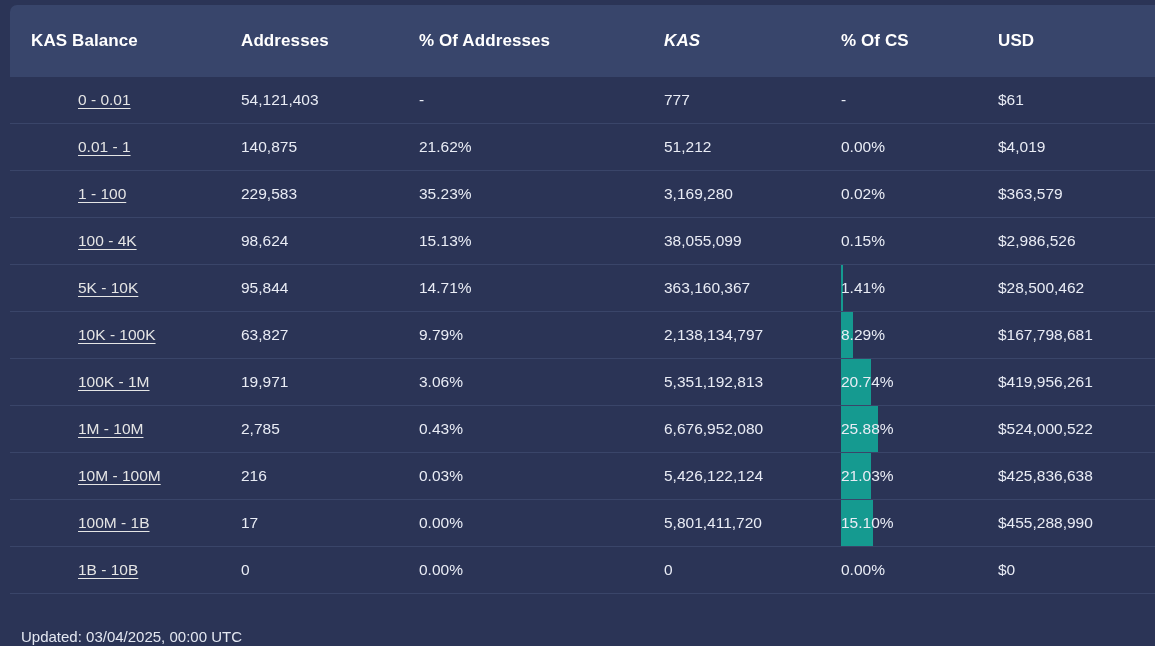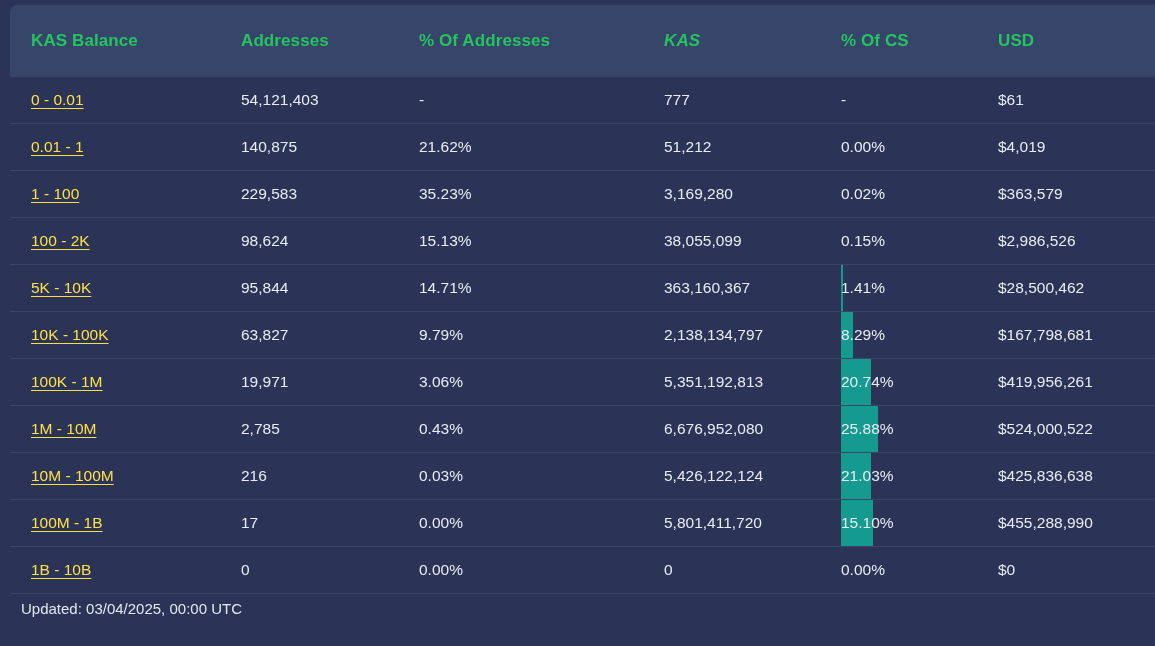--- a/index.html
+++ b/index.html
@@ -28,21 +28,21 @@
     top: 5px;
     width: 1135px;
   }
   table.dist {
     width: 1135px;
     border-collapse: collapse;
     table-layout: fixed;
   }
   table.dist thead th {
     background: #38456b;
-    color: #22c55e;
+    color: #ffffff;
     font-size: 17px;
     font-weight: bold;
     text-align: left;
     padding: 0;
     height: 72px;
     vertical-align: middle;
     letter-spacing: 0.1px;
   }
   table.dist thead th:first-child {
     border-top-left-radius: 7px;
@@ -71,25 +71,26 @@
     position: relative;
     white-space: nowrap;
   }
   table.dist tbody tr td:first-child {
     padding-left: 21px;
   }
   table.dist tbody tr:first-child td {
     border-top: none;
   }
   .range-link {
-    color: #fde047;
+    color: #e5e5e5;
     text-decoration: underline;
     text-underline-offset: 3px;
     font-size: 15.5px;
     cursor: pointer;
+    margin-left: 47px;
   }
 
   
   .cs-cell {
     position: relative;
     overflow: visible;
   }
   .cs-bar {
     position: absolute;
     left: 0px;
@@ -100,21 +101,21 @@
   }
   .cs-text {
     position: relative;
     z-index: 1;
   }
 
   
   .footer {
     position: absolute;
     left: 10px;
-    top: 600px;
+    top: 628px;
     width: 1135px;
     color: #e3e7f1;
     font-size: 15px;
   }
   .footer-text { padding-left: 11px; }
 </style>
 </head>
 <body>
 
 <div class="page">
@@ -150,21 +151,21 @@
           </tr>
           <tr>
             <td><span class="range-link">1 - 100</span></td>
             <td>229,583</td>
             <td>35.23%</td>
             <td>3,169,280</td>
             <td class="cs-cell"><span class="cs-text">0.02%</span></td>
             <td>$363,579</td>
           </tr>
           <tr>
-            <td><span class="range-link">100 - 2K</span></td>
+            <td><span class="range-link">100 - 4K</span></td>
             <td>98,624</td>
             <td>15.13%</td>
             <td>38,055,099</td>
             <td class="cs-cell"><span class="cs-text">0.15%</span></td>
             <td>$2,986,526</td>
           </tr>
           <tr>
             <td><span class="range-link">5K - 10K</span></td>
             <td>95,844</td>
             <td>14.71%</td>

